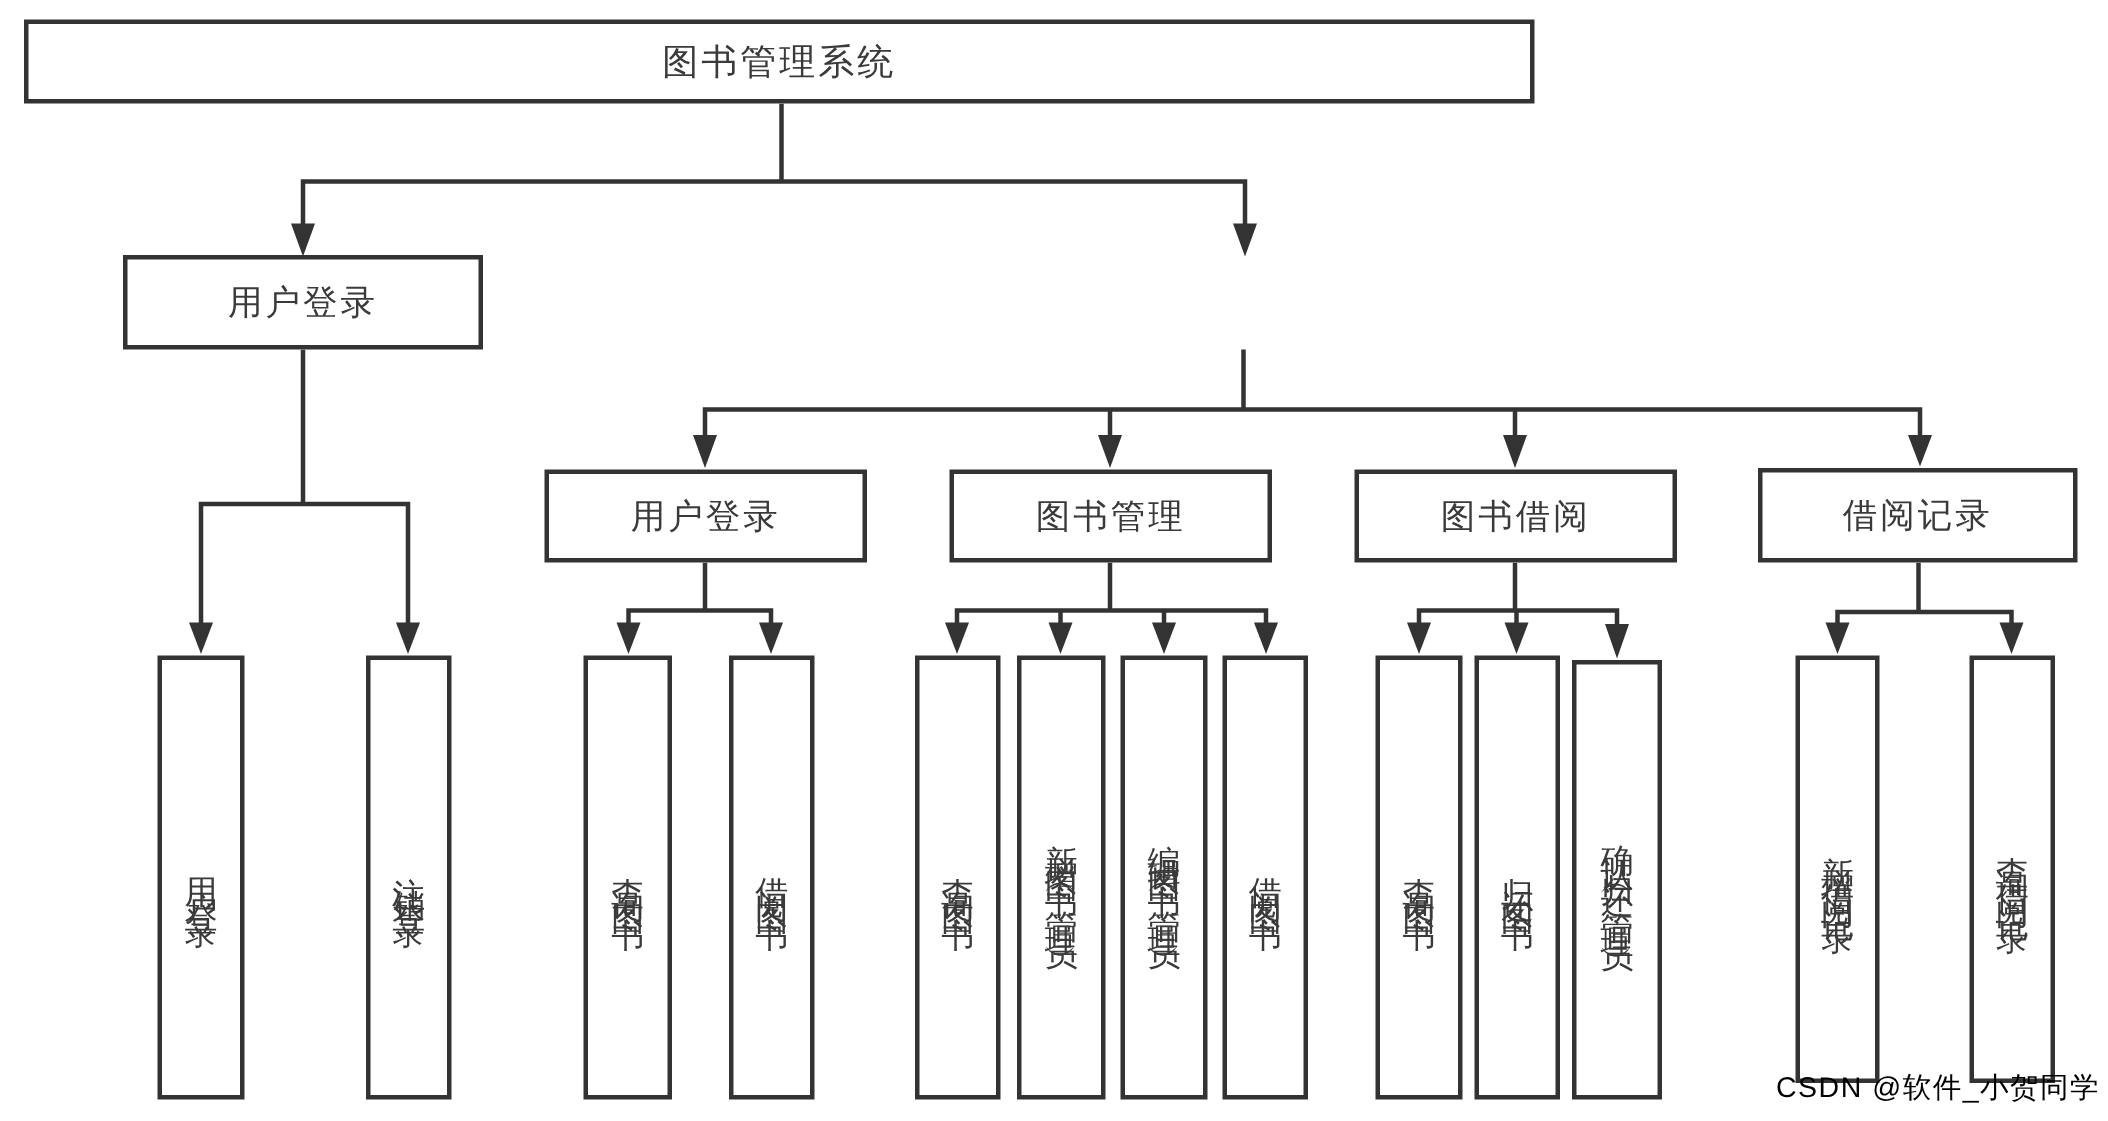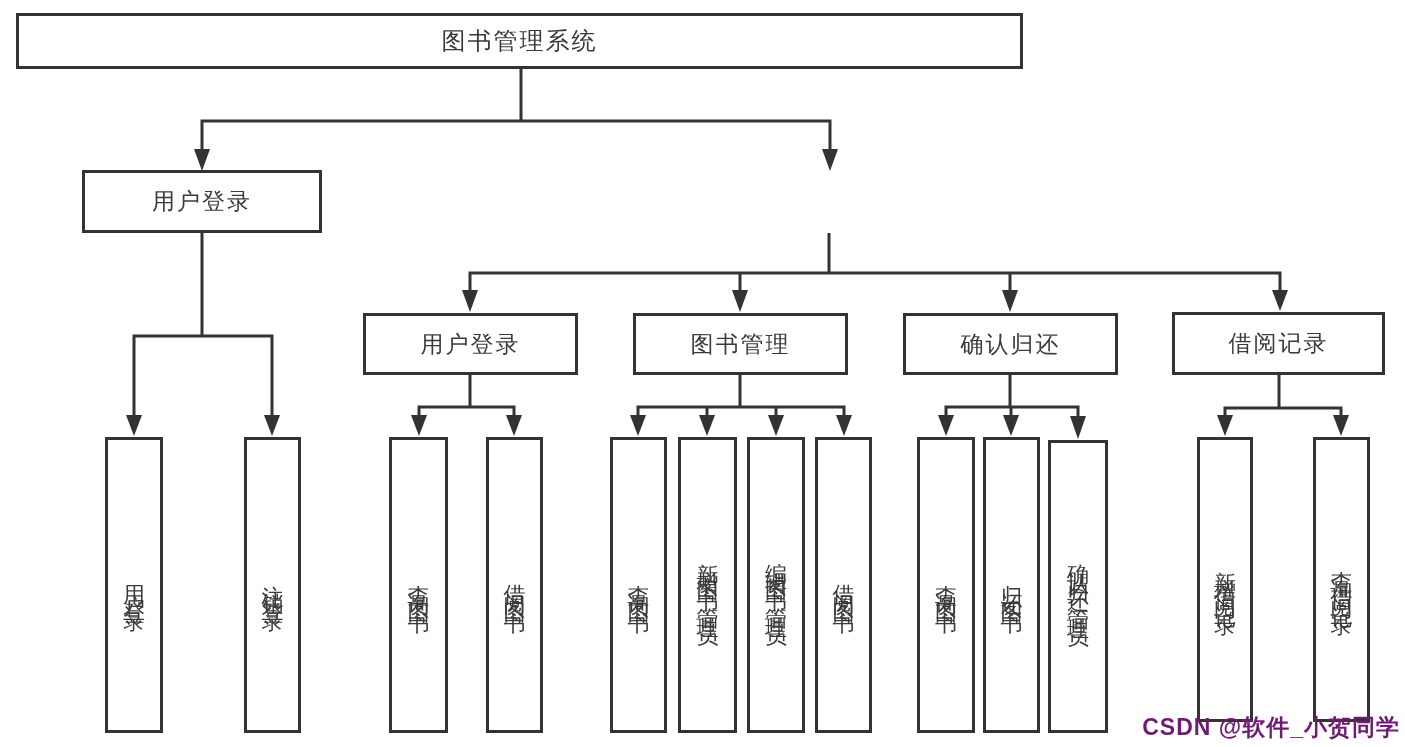--- a/index.html
+++ b/index.html
@@ -31,25 +31,24 @@
     font-size: 22px;
     line-height: 1;
     letter-spacing: 9px;
     white-space: nowrap;
   }
   .watermark {
     position: absolute;
     top: 712px;
     right: 5px;
     z-index: 3;
-    font-size: 23px;
+    font-size: 19px;
     letter-spacing: 1px;
-    color: #701a75;
+    color: #000000;
     white-space: nowrap;
-    font-weight: bold;
   }
 </style>
 </head>
 <body>
 
 <div class="stage">
 
   <svg class="wires" width="1405" height="747" viewBox="0 0 1405 747">
     <g fill="none" stroke="#333333" stroke-width="3">
 
@@ -110,21 +109,21 @@
     <span>用户登录</span>
   </div>
 
   <div class="node node-h" style="left:363px;top:313px;width:215px;height:62px">
     <span>用户登录</span>
   </div>
   <div class="node node-h" style="left:633px;top:313px;width:215px;height:62px">
     <span>图书管理</span>
   </div>
   <div class="node node-h" style="left:903px;top:313px;width:215px;height:62px">
-    <span>确认归还</span>
+    <span>图书借阅</span>
   </div>
   <div class="node node-h" style="left:1172px;top:312px;width:213px;height:63px">
     <span>借阅记录</span>
   </div>
 
   <div class="node node-v" style="left:105px;top:437px;width:58px;height:296px">
     <span>用户登录</span>
   </div>
   <div class="node node-v" style="left:244px;top:437px;width:57px;height:296px">
     <span>注销登录</span>

